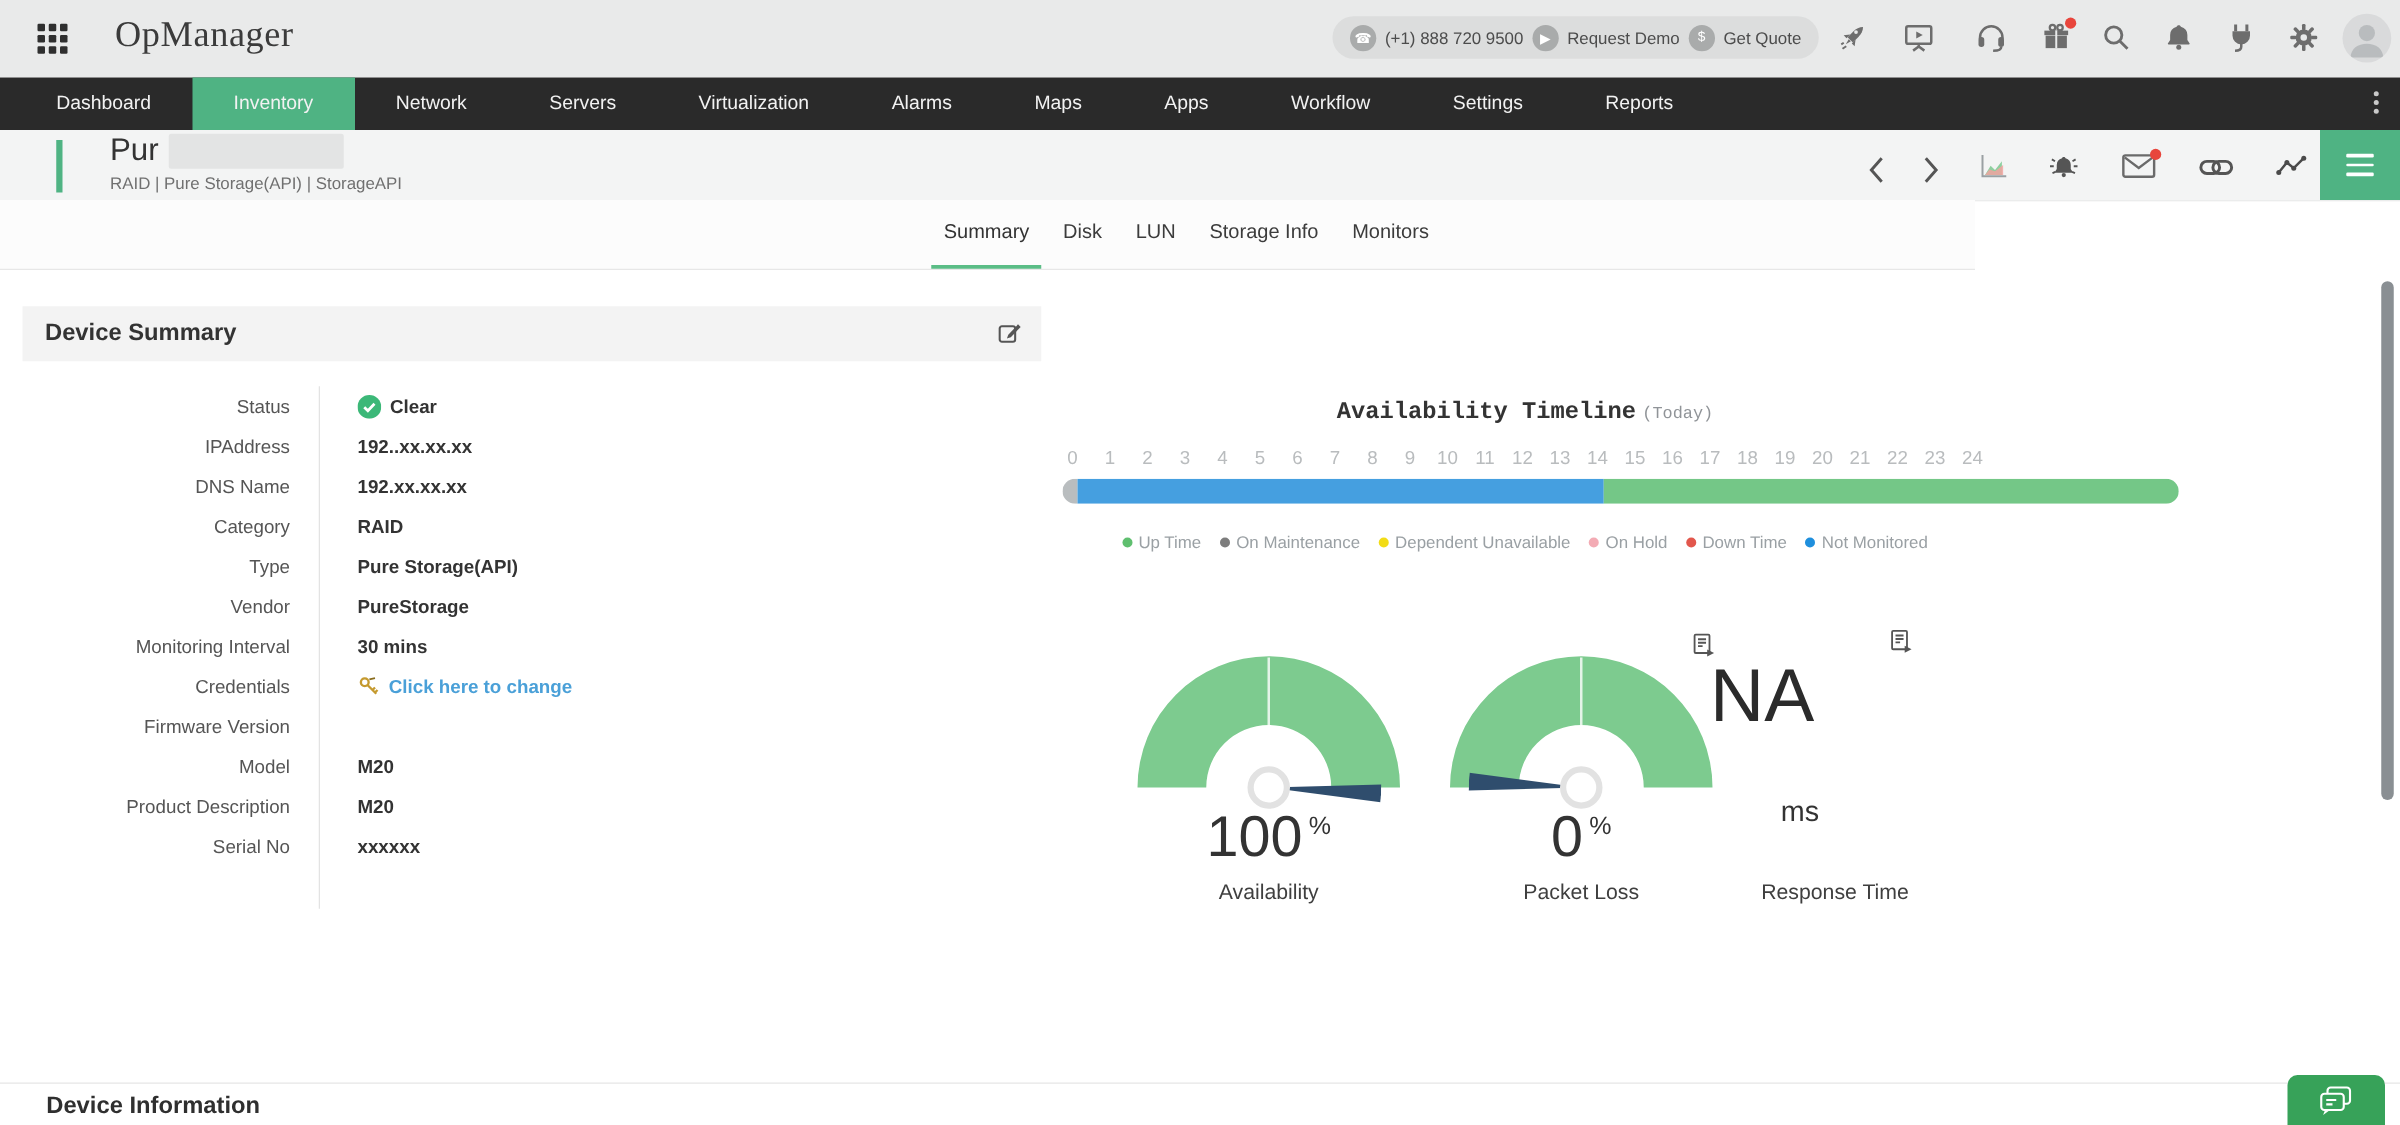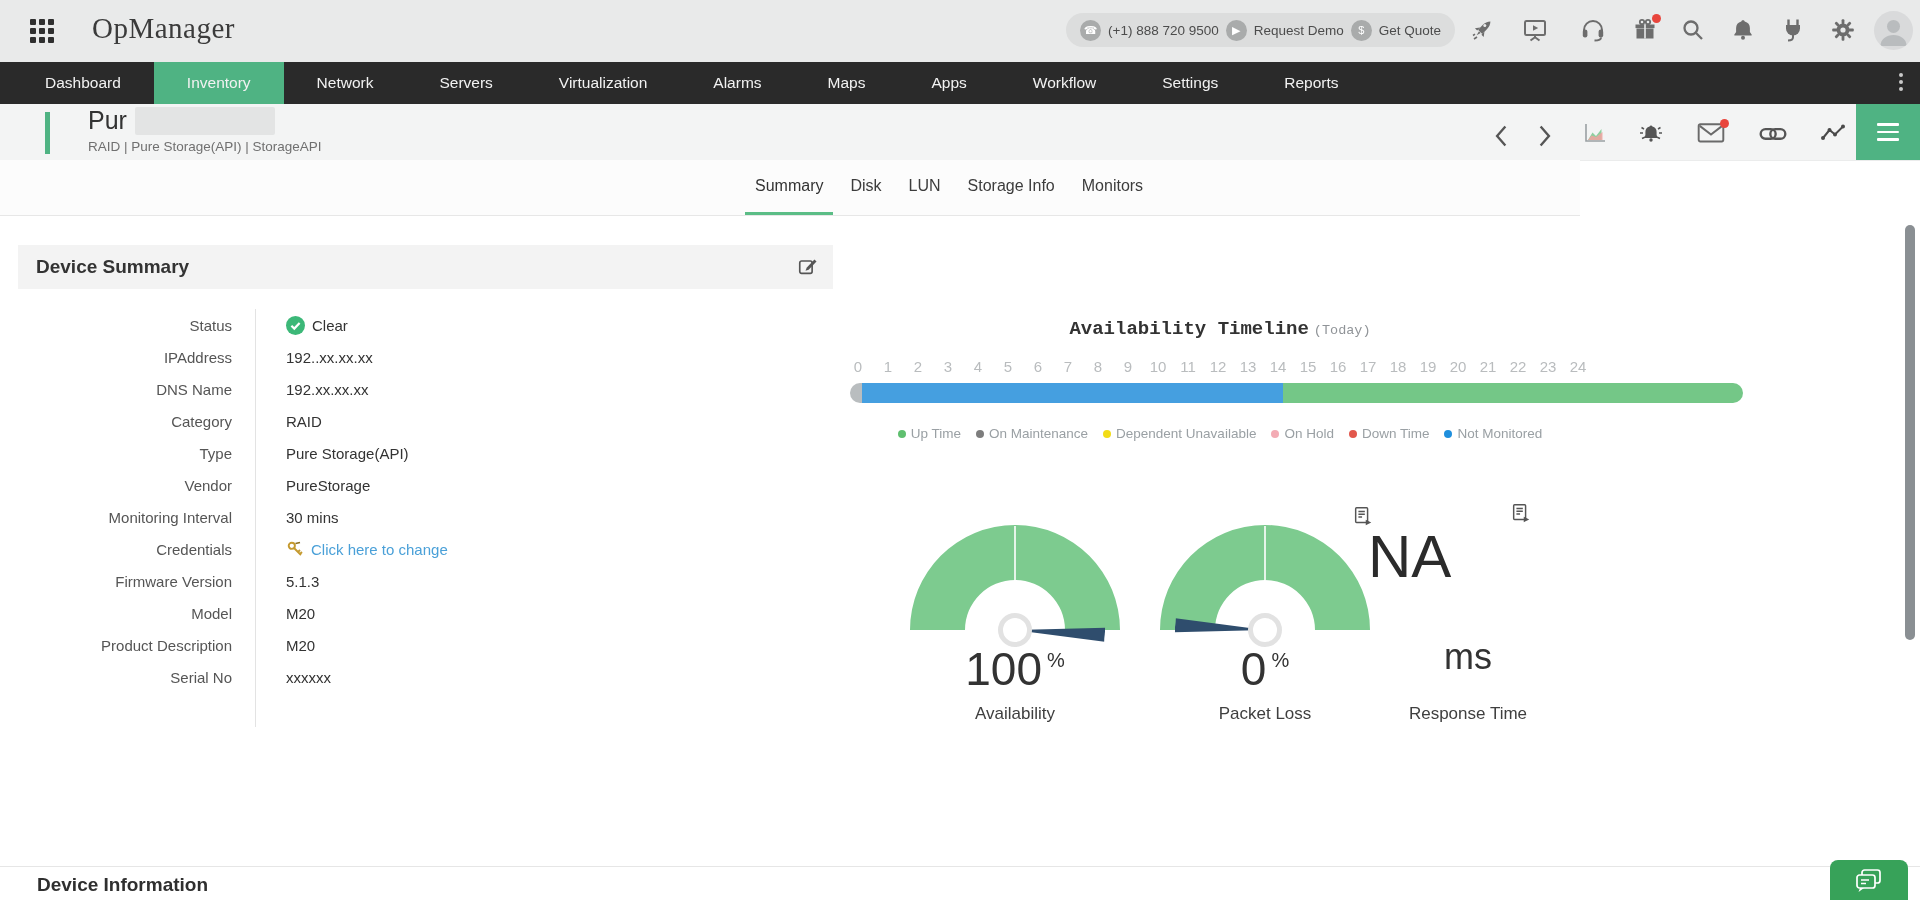--- a/index.html
+++ b/index.html
@@ -42,21 +42,21 @@
   .tab{display:flex;align-items:center;padding:0 10px;font-size:16px;color:#3c3c3c;cursor:pointer;border-bottom:3px solid transparent;box-sizing:border-box;height:55px;}
   .tab.active{border-bottom-color:#5bbd86;color:#333;}
 
   
   .panel-head{position:absolute;left:18px;top:245px;width:815px;height:44px;background:#f3f3f3;display:flex;align-items:center;justify-content:space-between;padding:0 14px 0 18px;box-sizing:border-box;}
   .panel-head h2{margin:0;font-size:19px;font-weight:600;color:#333;}
   .edit-btn{background:none;border:none;padding:0;cursor:pointer;width:22px;height:22px;}
   .fields{position:absolute;left:18px;top:309px;width:800px;}
   .frow{display:grid;grid-template-columns:214px 1fr;height:32px;align-items:center;}
   .flabel{text-align:right;font-size:15px;color:#555;}
-  .fval{padding-left:54px;font-size:15px;color:#333;display:flex;align-items:center;gap:7px;}
+  .fval{padding-left:54px;font-size:15px;color:#333;display:flex;align-items:center;gap:7px;font-weight:bold;}
   .fval .link{color:#4aa0d8;cursor:pointer;}
   .vdivider{position:absolute;left:255px;top:309px;width:1px;height:418px;background:#e3e3e3;}
 
   
   .tl-title{position:absolute;left:850px;top:318px;width:740px;text-align:center;font-size:19px;font-weight:600;color:#333;font-family:Liberation Mono, monospace;}
   .tl-title .sub{font-size:13.5px;font-weight:400;color:#909498;margin-left:5px;}
   .tl-hours{position:absolute;left:843px;top:358px;display:flex;}
   .tl-hours span{width:30px;text-align:center;font-size:15px;color:#b9bcbe;}
   .tl-bar{position:absolute;left:850px;top:383px;width:893px;height:20px;border-radius:10px;overflow:hidden;display:flex;cursor:pointer;}
   .tl-bar .seg{height:100%;}
@@ -66,21 +66,21 @@
 
   
   .gauge-svg{position:absolute;top:518px;}
   .needle{position:absolute;top:622px;width:90px;height:16px;background:#2f4d6d;clip-path:polygon(0 50%,100% 6%,100% 94%);transform-origin:0 50%;}
   .hub{position:absolute;top:613px;width:34px;height:34px;background:#fff;border:5px solid #e2e2e2;border-radius:50%;box-sizing:border-box;}
   .gval{position:absolute;top:642px;width:200px;text-align:center;color:#333;}
   .gval .num{font-size:46px;font-weight:500;}
   .gval .unit{font-size:20px;position:relative;top:-18px;margin-left:5px;}
   .glabel{position:absolute;top:704px;width:200px;text-align:center;font-size:17px;color:#3f3f3f;}
   .na-big{position:absolute;left:1368px;top:522px;width:200px;font-size:60px;color:#2b2b2b;}
-  .na-ms{position:absolute;left:1368px;top:636px;width:200px;text-align:center;font-size:36px;color:#333;}
+  .na-ms{position:absolute;left:1340px;top:636px;width:200px;text-align:center;font-size:23px;color:#333;}
   .report-ico{position:absolute;width:22px;height:22px;cursor:pointer;}
 
   
   .bottom-divider{position:absolute;left:0;top:866px;width:1920px;height:1px;background:#e6e6e6;}
   .devinfo{position:absolute;left:37px;top:874px;margin:0;font-size:19px;font-weight:600;color:#2f2f2f;}
   .chat-fab{position:absolute;left:1830px;top:860px;width:78px;height:48px;background:#37a259;border:none;border-radius:8px;cursor:pointer;display:flex;align-items:flex-start;justify-content:center;padding-top:7px;box-sizing:border-box;}
   .scroll-thumb{position:absolute;left:1905px;top:225px;width:10px;height:415px;background:#8a8f93;border-radius:5px;cursor:grab;}
 </style>
 </head>
 <body>
@@ -421,24 +421,20 @@
               <path d="M8 8l7 7M12 12l2-2M14 14l2-2" stroke="#c59a2f" stroke-width="1.9" fill="none"></path>
               <path d="M9.5 3.5l4.5-1" stroke="#8a6d1e" stroke-width="1.4" fill="none"></path>
             </svg>
           </span>
           <span class="vtext link">Click here to change</span>
         </div>
       </div>
 
       <div class="frow">
         <div class="flabel">Firmware Version</div>
-        <div class="fval">
-
-          <span class="vtext">5.1.3</span>
-        </div>
       </div>
 
 
       <div class="frow">
         <div class="flabel">Model</div>
         <div class="fval">
 
           <span class="vtext">M20</span>
         </div>
       </div>

